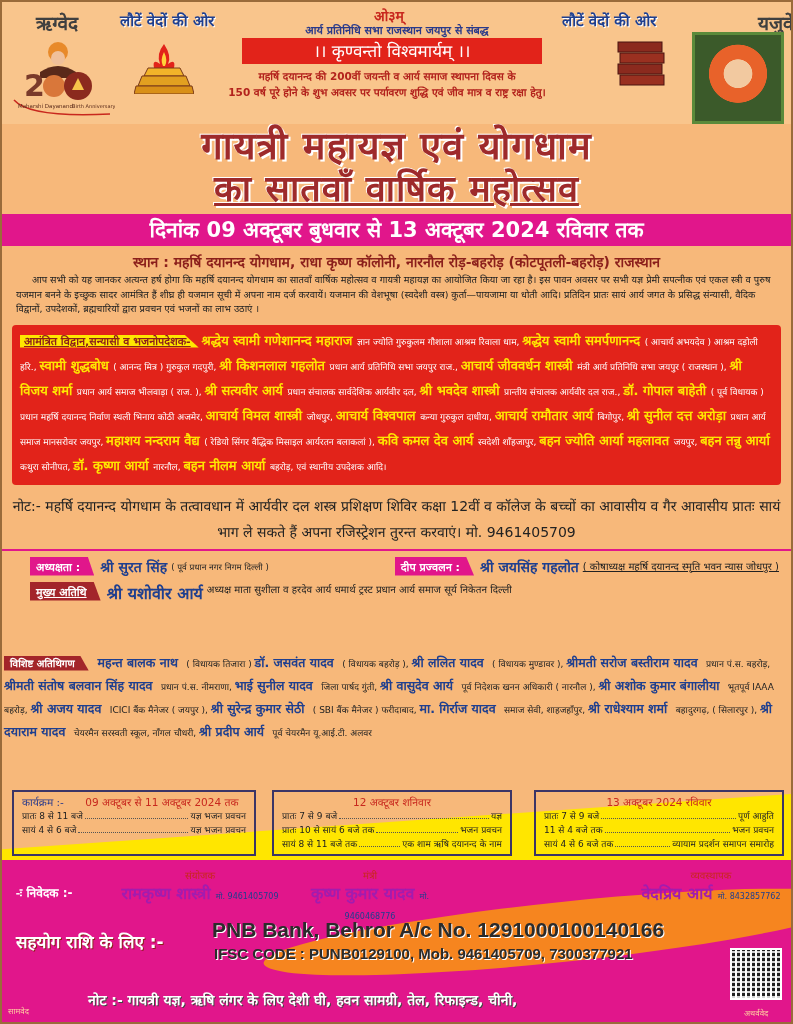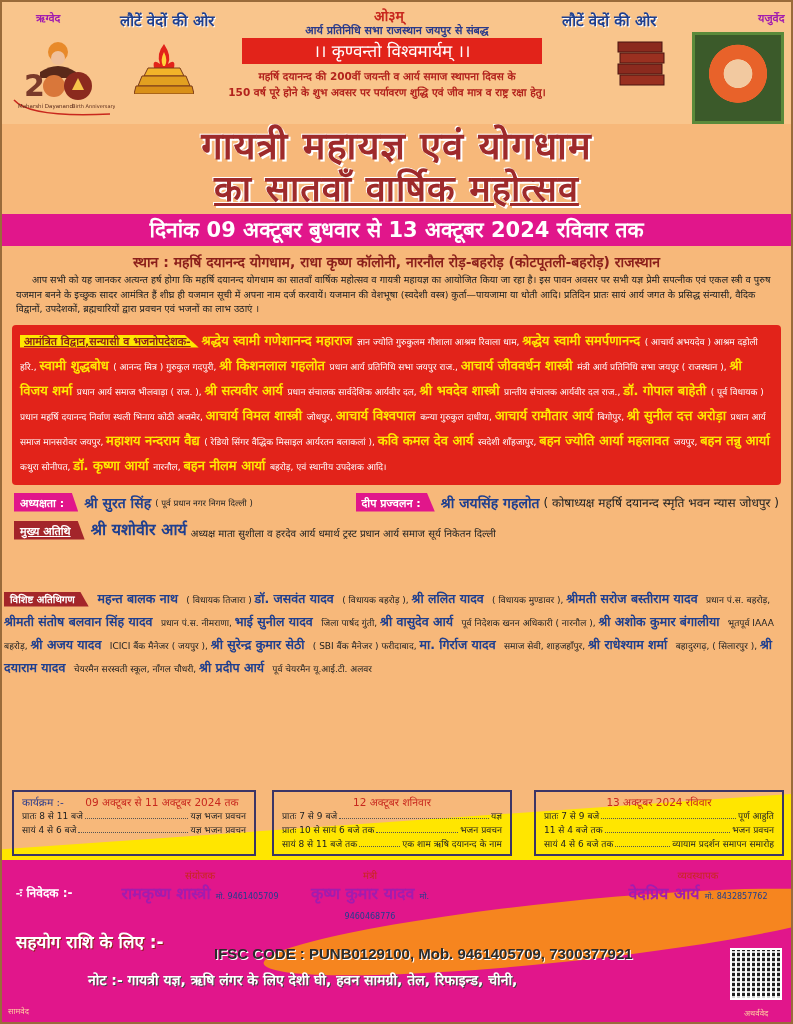--- a/index.html
+++ b/index.html
@@ -3,41 +3,41 @@
 <meta charset="utf-8">
 <style>
   * { box-sizing: border-box; margin: 0; padding: 0; }
   html, body { width: 793px; height: 1024px; overflow: hidden; background: #fff; }
   body { font-family: "DejaVu Sans", sans-serif; }
   .poster {
     position: relative; width: 793px; height: 1024px;
     background: #f7b87a; border: 2px solid #9a6b3a; overflow: hidden;
   }
   .header { position: relative; height: 122px; background: #f9c58c; }
-  .veda { position: absolute; font-family: "DejaVu Serif", serif; font-weight: bold; color: #a21caf; font-size: 11px; }
+  .veda { position: absolute; font-family: "DejaVu Serif", serif; font-weight: bold; color: #404040; font-size: 19px; }
   .lotein { position: absolute; font-family: "DejaVu Sans", sans-serif; font-weight: bold; color: #1f3f8f; font-size: 15px; text-shadow: 1px 1px 0 #fff; }
   .om { position: absolute; left: 372px; top: 4px; color: #c8281e; font-weight: bold; font-size: 14px; font-family: "DejaVu Serif", serif; }
   .affil { position: absolute; left: 220px; top: 20px; width: 350px; text-align: center; color: #2a3a8a; font-size: 11px; font-weight: bold; }
   .motto { position: absolute; left: 240px; top: 36px; width: 300px; height: 26px; background: #e2231a; color: #fff; font-size: 17px; text-align: center; line-height: 26px; font-family: "DejaVu Serif", serif; }
   .occasion { position: absolute; left: 185px; top: 66px; width: 400px; text-align: center; color: #b3231d; font-size: 10.5px; font-weight: bold; line-height: 16px; }
   .logo200 { position: absolute; left: 8px; top: 36px; width: 105px; height: 82px; }
   .yajna-icon { position: absolute; left: 132px; top: 40px; width: 60px; height: 52px; }
   .books-icon { position: absolute; left: 610px; top: 38px; width: 60px; height: 48px; }
   .portrait { position: absolute; left: 690px; top: 30px; width: 92px; height: 92px; border: 3px solid #5b8a3a; background: radial-gradient(circle at 50% 45%, #f2c9a0 0 22%, #e8622a 23% 45%, #3b5a2a 46%); }
   .title1, .title2 { text-align: center; font-weight: bold; color: #9e2a2b; text-shadow: 2px 2px 0 #fff, -1px -1px 0 #fff; font-family: "DejaVu Sans", sans-serif; }
   .title1 { font-size: 38px; line-height: 44px; margin-top: 0px; letter-spacing: 1px; }
   .title2 { font-size: 36px; line-height: 42px; letter-spacing: 1px; text-decoration: underline; }
   .dateband { background: #e1168b; color: #fff; text-align: center; font-size: 21px; font-weight: bold; height: 32px; line-height: 32px; margin-top: 4px; }
   .venue { text-align: center; color: #8b1f1b; font-weight: bold; font-size: 14px; margin-top: 6px; }
   .intro { font-size: 9.5px; line-height: 14.5px; color: #222; padding: 2px 14px 0 14px; text-indent: 16px; }
   .invited { margin: 6px 8px 0 8px; background: #e2231a; border: 2px solid #f7b87a; border-radius: 6px; padding: 4px 8px 6px 8px; font-size: 9px; line-height: 24px; color: #fff; }
   .invited .lbl { background: #ffe600; color: #8b1f1b; font-weight: bold; padding: 0 8px 0 4px; font-size: 11px; text-decoration: underline; clip-path: polygon(0 0, 92% 0, 100% 100%, 0 100%); }
   .invited .nm { color: #ffe600; font-weight: bold; font-size: 13px; }
   .note1 { text-align: center; font-size: 14px; line-height: 26px; color: #222; margin-top: 6px; padding: 0 10px; border-bottom: 2px solid #e1168b; padding-bottom: 4px; }
-  .row { display: flex; align-items: flex-end; padding: 6px 12px 0 12px; font-size: 9.5px; color: #222; }
+  .row { display: flex; align-items: flex-start; padding: 6px 12px 0 28px; font-size: 9.5px; color: #222; }
   .tag { color: #fff; font-weight: bold; font-size: 11px; padding: 2px 14px 2px 6px; clip-path: polygon(0 0, 90% 0, 100% 100%, 0 100%); margin-right: 6px; }
   .tag.pink { background: #e1168b; }
   .tag.maroon { background: #a3252a; text-decoration: underline; }
   .blue-nm { color: #1f3f8f; font-weight: bold; font-size: 14px; margin-right: 4px; }
   .guests { padding: 4px 12px 0 2px; font-size: 9px; line-height: 21px; color: #222; margin-top: 44px; }
   .guests .blue-nm { font-size: 12.5px; }
   .sched { position: absolute; top: 788px; height: 66px; border: 2px solid #3b3566; padding: 3px 8px; font-size: 9px; color: #222; line-height: 14px; }
   .sched .hd { color: #c8281e; text-align: center; font-size: 10.5px; }
   .sched .ln { display: flex; justify-content: space-between; }
   .sched .ln .dots { flex: 1; border-bottom: 1px dotted #555; margin: 0 2px 4px 2px; }
@@ -117,31 +117,32 @@
   <div class="dateband">दिनांक 09 अक्टूबर बुधवार से 13 अक्टूबर 2024 रविवार तक</div>
 
   <div class="venue">स्थान : महर्षि दयानन्द योगधाम, राधा कृष्ण कॉलोनी, नारनौल रोड़-बहरोड़ (कोटपूतली-बहरोड़) राजस्थान</div>
   <div class="intro">आप सभी को यह जानकर अत्यन्त हर्ष होगा कि महर्षि दयानन्द योगधाम का सातवाँ वार्षिक महोत्सव व गायत्री महायज्ञ का आयोजित किया जा रहा है। इस पावन अवसर पर सभी यज्ञ प्रेमी सपत्नीक एवं एकल स्त्री व पुरुष यजमान बनने के इच्छुक सादर आमंत्रित हैं शीघ्र ही यजमान सूची में अपना नाम दर्ज करवायें। यजमान की वेशभूषा (स्वदेशी वस्त्र) कुर्ता—पायजामा या धोती आदि। प्रतिदिन प्रातः सायं आर्य जगत के प्रसिद्ध संन्यासी, वैदिक विद्वानों, उपदेशकों, ब्रह्मचारियों द्वारा प्रवचन एवं भजनों का लाभ उठाएं ।</div>
 
   <div class="invited">
     <span class="lbl">आमंत्रित विद्वान,सन्यासी व भजनोपदेशक-</span>
     <span id="invited-list"><span class="nm"> श्रद्धेय स्वामी गणेशानन्द महाराज </span><span>ज्ञान ज्योति गुरुकुलम गौशाला आश्रम रिवाला धाम, </span><span class="nm"> श्रद्धेय स्वामी समर्पणानन्द </span><span>( आचार्य अभयदेव ) आश्रम दड़ोली हरि., </span><span class="nm"> स्वामी शुद्धबोध </span><span>( आनन्द मित्र ) गुरुकुल गदपुरी, </span><span class="nm"> श्री किशनलाल गहलोत </span><span>प्रधान आर्य प्रतिनिधि सभा जयपुर राज., </span><span class="nm"> आचार्य जीववर्धन शास्त्री </span><span>मंत्री आर्य प्रतिनिधि सभा जयपुर ( राजस्थान ), </span><span class="nm"> श्री विजय शर्मा </span><span>प्रधान आर्य समाज भीलवाड़ा ( राज. ), </span><span class="nm"> श्री सत्यवीर आर्य </span><span>प्रधान संचालक सार्वदेशिक आर्यवीर दल, </span><span class="nm"> श्री भवदेव शास्त्री </span><span>प्रान्तीय संचालक आर्यवीर दल राज., </span><span class="nm"> डॉ. गोपाल बाहेती </span><span>( पूर्व विधायक ) प्रधान महर्षि दयानन्द निर्वाण स्थली भिनाय कोठी अजमेर, </span><span class="nm"> आचार्य विमल शास्त्री </span><span>जोधपुर, </span><span class="nm"> आचार्य विश्वपाल </span><span>कन्या गुरुकुल दाधीया, </span><span class="nm"> आचार्य रामौतार आर्य </span><span>बिगोपुर, </span><span class="nm"> श्री सुनील दत्त अरोड़ा </span><span>प्रधान आर्य समाज मानसरोवर जयपुर, </span><span class="nm"> महाशय नन्दराम वैद्य </span><span>( रेडियो सिंगर वैद्धिक मिसाइल आर्यरतन बलाकलां ), </span><span class="nm"> कवि कमल देव आर्य </span><span>स्वदेशी शाँहजापुर, </span><span class="nm"> बहन ज्योति आर्या महलावत </span><span>जयपुर, </span><span class="nm"> बहन तन्नु आर्या </span><span>कथुरा सोनीपत, </span><span class="nm"> डॉ. कृष्णा आर्या </span><span>नारनौल, </span><span class="nm"> बहन नीलम आर्या </span><span>बहरोड़, एवं स्थानीय उपदेशक आदि। </span></span>
   </div>
 
+  <div class="note1">नोट:- महर्षि दयानन्द योगधाम के तत्वावधान में आर्यवीर दल शस्त्र प्रशिक्षण शिविर कक्षा 12वीं व कॉलेज के बच्चों का आवासीय व गैर आवासीय प्रातः सायं भाग ले सकते हैं अपना रजिस्ट्रेशन तुरन्त करवाएं। मो. 9461405709</div>
 
   <div class="row" style="justify-content: space-between;">
     <div style="display:flex; align-items:center;">
       <span class="tag pink">अध्यक्षता :</span>
       <span class="blue-nm">श्री सुरत सिंह</span>
       <span style="font-size:8.5px;">( पूर्व प्रधान नगर निगम दिल्ली )</span>
     </div>
     <div style="display:flex; align-items:center;">
       <span class="tag pink">दीप प्रज्वलन :</span>
       <span class="blue-nm">श्री जयसिंह गहलोत</span>
-      <span style="font-size:12px;">( कोषाध्यक्ष महर्षि दयानन्द स्मृति भवन न्यास जोधपुर )</span>
+      <span style="font-size:10px;text-decoration:underline;">( कोषाध्यक्ष महर्षि दयानन्द स्मृति भवन न्यास जोधपुर )</span>
     </div>
   </div>
 
   <div class="row">
     <span class="tag maroon">मुख्य अतिथि</span>
     <span class="blue-nm" style="font-size:16px;">श्री यशोवीर आर्य</span>
     <span style="font-size:10px;">अध्यक्ष माता सुशीला व हरदेव आर्य धमार्थ ट्रस्ट प्रधान आर्य समाज सूर्य निकेतन दिल्ली</span>
   </div>
 
   <div class="guests">
@@ -210,25 +211,26 @@
   <div class="niv" style="left:118px; width:160px;">
     <div class="role">संयोजक</div>
     <span class="pn">रामकृष्ण शास्त्री</span>
     <span class="ph">मो. 9461405709</span>
   </div>
   <div class="niv" style="left:288px; width:160px;">
     <div class="role">मंत्री</div>
     <span class="pn">कृष्ण कुमार यादव</span>
     <span class="ph">मो. 9460468776</span>
   </div>
-  <div class="niv" style="left:616px; width:160px;">
+  <div class="niv" style="left:629px; width:160px;">
     <div class="role">व्यवस्थापक</div>
     <span class="pn">वेदप्रिय आर्य</span>
     <span class="ph">मो. 8432857762</span>
   </div>
 
   <div class="donate-label">सहयोग राशि के लिए :-</div>
+  <div class="bank">PNB Bank, Behror A/c No. 1291000100140166</div>
   <div class="ifsc">IFSC CODE : PUNB0129100,  Mob. 9461405709, 7300377921</div>
-  <div class="note2" style="top:968px;">नोट :- गायत्री यज्ञ, ऋषि लंगर के लिए देशी घी, हवन सामग्री, तेल, रिफाइन्ड, चीनी,</div>
+  <div class="note2" style="top:988px;">नोट :- गायत्री यज्ञ, ऋषि लंगर के लिए देशी घी, हवन सामग्री, तेल, रिफाइन्ड, चीनी,</div>
   <div class="qr"></div>
   <div class="samved">सामवेद</div>
   <div class="atharva">अथर्ववेद</div>
 </div>
 
 </body></html>

